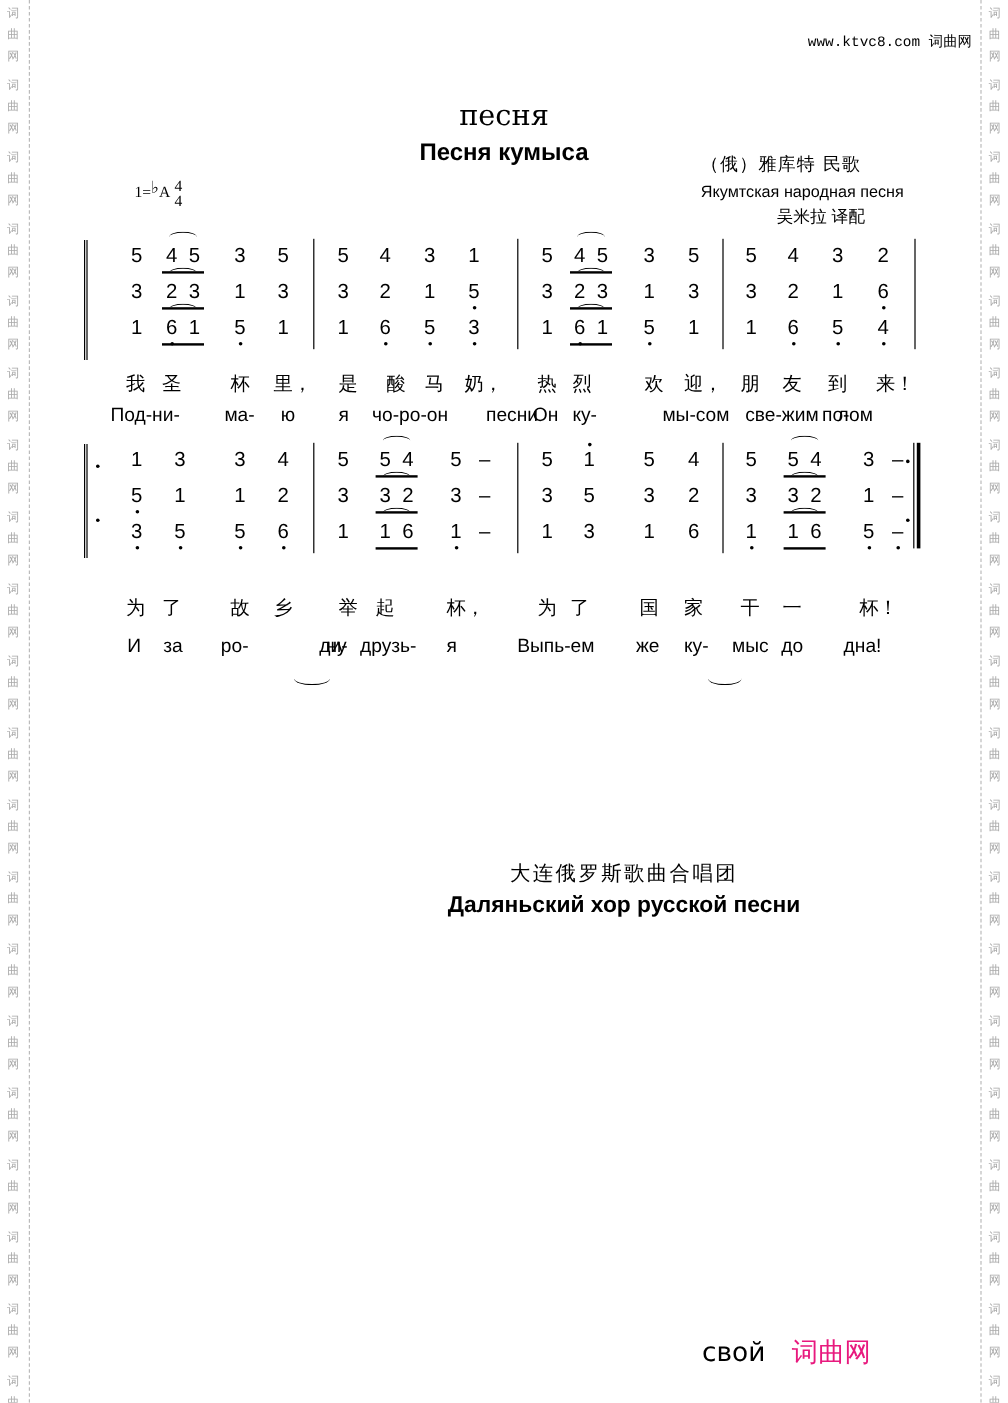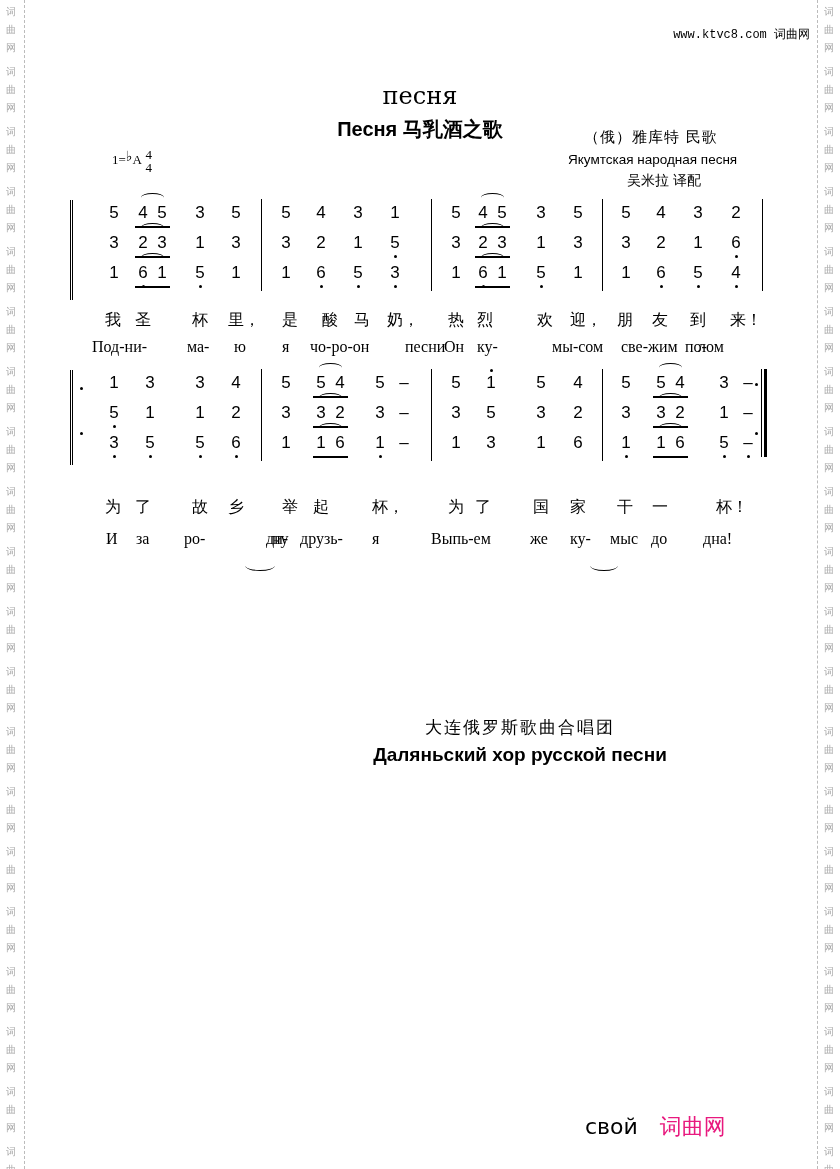--- a/index.html
+++ b/index.html
@@ -7,35 +7,35 @@
          font-family:"Liberation Sans", "DejaVu Sans", sans-serif; color:#000; }
   .side { position:absolute; top:0; width:24px; height:1169px; }
   .side.left { left:0; border-right:1px dashed #bbb; }
   .side.right { right:0; width:22px; border-left:1px dashed #bbb; }
   .wm { position:absolute; font-size:10px; color:#aaa; width:20px; text-align:center; line-height:20px; font-family:"DejaVu Sans", sans-serif; }
   .abs { position:absolute; white-space:nowrap; }
   .site { top:26px; right:30px; font-family:"Liberation Mono", monospace; font-size:12px; }
   .title-cn { top:82px; left:0; width:840px; text-align:center; font-size:24px; font-family:"DejaVu Serif", serif; }
   .title-ru { top:116px; left:0; width:840px; text-align:center; font-size:20px; font-weight:bold; }
   .origin-cn { top:128px; left:584px; font-size:15px; font-family:"DejaVu Serif", serif; letter-spacing:1px; }
-  .origin-ru { top:152px; left:568px; font-size:13.5px;text-align:right; }
-  .arranger { top:172px; left:627px; font-size:14px;text-align:center; }
+  .origin-ru { top:152px; left:584px; font-size:13.5px;text-align:right; }
+  .arranger { top:172px; left:647px; font-size:14px;text-align:center; }
   .key { top:148px; left:112px; font-family:"Liberation Serif", serif; font-size:13px; }
   .key .flat { position:relative; top:-3px; font-size:14px; }
   .key .frac { display:inline-block; vertical-align:middle; text-align:center; line-height:13px; margin-left:1px; }
   .staff-brace { position:absolute; border-left:3px double #000; }
   .barline { position:absolute; width:1px; background:#000; }
   .note { position:absolute; font-size:17px; width:16px; text-align:center; }
   .dot-low { position:absolute; width:3px; height:3px; background:#000; border-radius:50%; }
   .dot-high { position:absolute; width:3px; height:3px; background:#000; border-radius:50%; }
   .uline { position:absolute; height:1.5px; background:#000; }
   .tie { position:absolute; height:8px; border-top:1px solid #000; border-radius:50% 50% 0 0; }
   .tie-under { position:absolute; height:10px; border-bottom:1px solid #000; border-radius:0 0 50% 50%; }
   .lyr-cn { position:absolute; font-size:16px; font-family:"DejaVu Serif", serif; }
-  .lyr-ru { position:absolute; font-size:16px;font-family:Liberation Serif, serif; }
+  .lyr-ru { position:absolute; font-size:16px; }
   .choir-cn { top:716px; left:0; width:1040px; text-align:center; font-size:17px; font-family:"DejaVu Serif", serif; letter-spacing:2px; }
   .choir-ru { top:744px; left:0; width:1040px; text-align:center; font-size:19px; font-weight:bold; }
   .src { top:1112px; left:585px; font-size:22px; font-family:"DejaVu Sans", sans-serif; }
   .src .brand { color:#e8197e; margin-left:22px; }
   .repeat-dot { position:absolute; width:3px; height:3px; background:#000; border-radius:50%; }
 </style>
 </head>
 <body>
 
 <div class="side left" id="wmL">
@@ -160,21 +160,21 @@
     <div class="wm" style="top: 1142px; left: 1px;">词</div>
     <div class="wm" style="top: 1160px; left: 1px;">曲</div>
   </div>
 
 <div class="abs site">
   <span>www.ktvc8.com</span>
   <span>词曲网</span>
 </div>
 
 <div class="abs title-cn">песня</div>
-<div class="abs title-ru">Песня 马乳酒之歌</div>
+<div class="abs title-ru">Песня кумыса</div>
 <div class="abs origin-cn">（俄）雅库特 民歌</div>
 <div class="abs origin-ru">Якумтская народная песня</div>
 <div class="abs arranger">吴米拉 译配</div>
 
 <div class="abs key">
   <span>1=</span><span class="flat">♭</span><span>A</span>
   <span class="frac"><span>4</span><br><span>4</span></span>
 </div>
 
 <div id="score">

